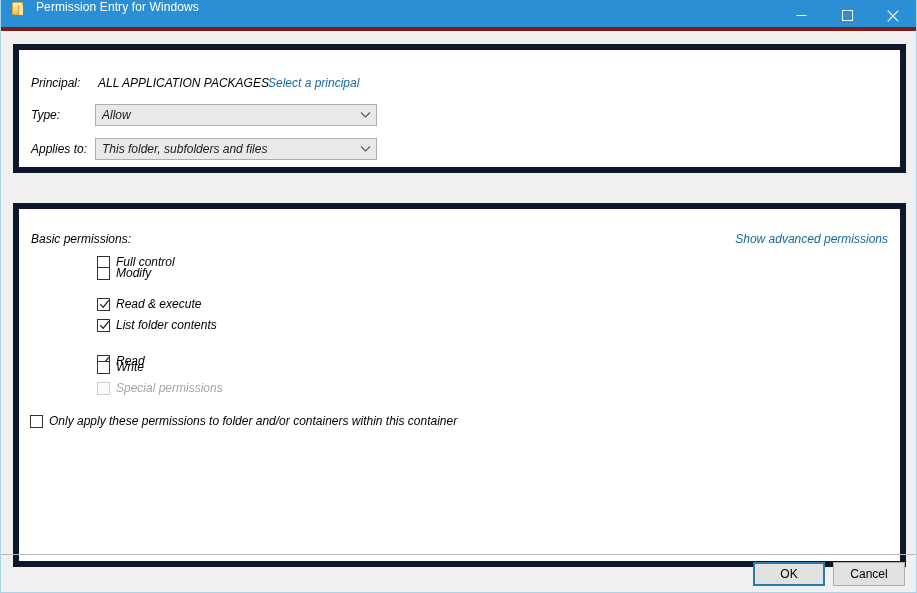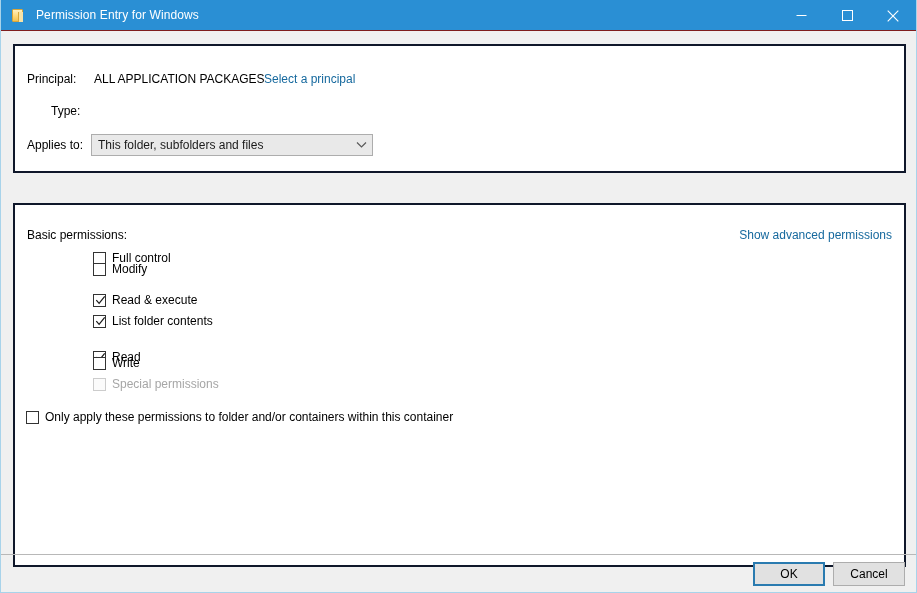--- a/index.html
+++ b/index.html
@@ -23,23 +23,22 @@
     border-top: none;
     display: flex;
     flex-direction: column;
   }
 
   
   .titlebar {
     height: 31px;
     min-height: 31px;
     background: #2a8fd4;
-    border-bottom: 1px solid #7f1d1d;
-    display: flex;
-    align-items: center;
+    border-bottom: 4px solid #7f1d1d;
+    display: flex;
     position: relative;
     flex: none;
   }
   .title-icon {
     width: 16px; height: 16px;
     margin-left: 9px;
     position: relative;
     flex: none;
   }
   .title-icon .folder {
@@ -84,21 +83,22 @@
   .client {
     flex: 1;
     position: relative;
     background: #f0f0f0;
     padding: 0;
   }
 
   .panel {
     position: absolute;
     background: #ffffff;
-    border: 2px solid #0f172a;
+    border: 6px solid #0f172a;
+    font-style: italic;
   }
   #panel-principal { left: 12px; top: 13px; width: 893px; height: 129px; }
   #panel-permissions { left: 12px; top: 172px; width: 893px; height: 364px; }
 
   .row-label {
     position: absolute;
     font-size: 12px;
     color: #000000;
     white-space: nowrap;
   }
@@ -230,22 +230,30 @@
   <div class="client">
 
     <div class="panel" id="panel-principal">
 
       <div class="row-label" style="left:12px; top:26px;">Principal:</div>
 
       <div class="static-value" style="left:79px; top:26px;">ALL APPLICATION PACKAGES</div>
 
       <div class="link" style="left:249px; top:26px;">Select a principal</div>
 
-      <div class="row-label" style="left:12px; top:58px;margin-left:24px;">Type:</div>
-
+      <div class="row-label" style="left:12px; top:58px;">Type:</div>
+
+      <div class="combo" style="left:76px; top:54px; width:282px;">
+        <div class="combo-text">Allow</div>
+        <div class="chev">
+          <svg width="11" height="8" viewBox="0 0 11 8" aria-hidden="true">
+            <polyline points="1,1.5 5.5,6 10,1.5" fill="none" stroke="#5a5a5a" stroke-width="1.2"></polyline>
+          </svg>
+        </div>
+      </div>
 
       <div class="row-label" style="left:12px; top:92px;">Applies to:</div>
 
       <div class="combo" style="left:76px; top:88px; width:282px;">
         <div class="combo-text">This folder, subfolders and files</div>
         <div class="chev">
           <svg width="11" height="8" viewBox="0 0 11 8" aria-hidden="true">
             <polyline points="1,1.5 5.5,6 10,1.5" fill="none" stroke="#5a5a5a" stroke-width="1.2"></polyline>
           </svg>
         </div>

